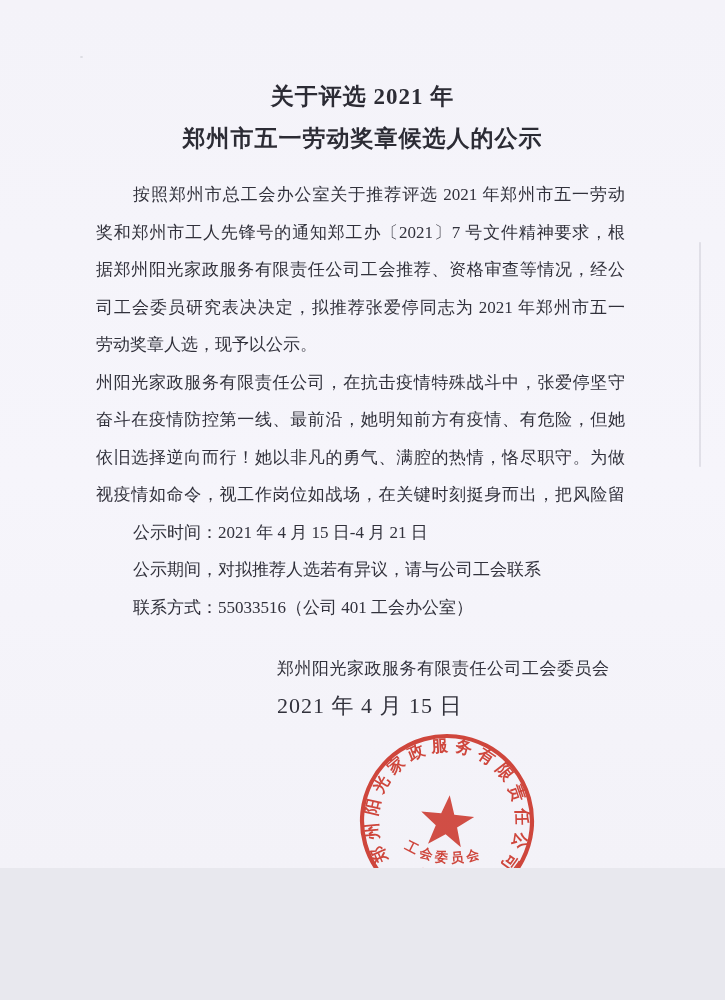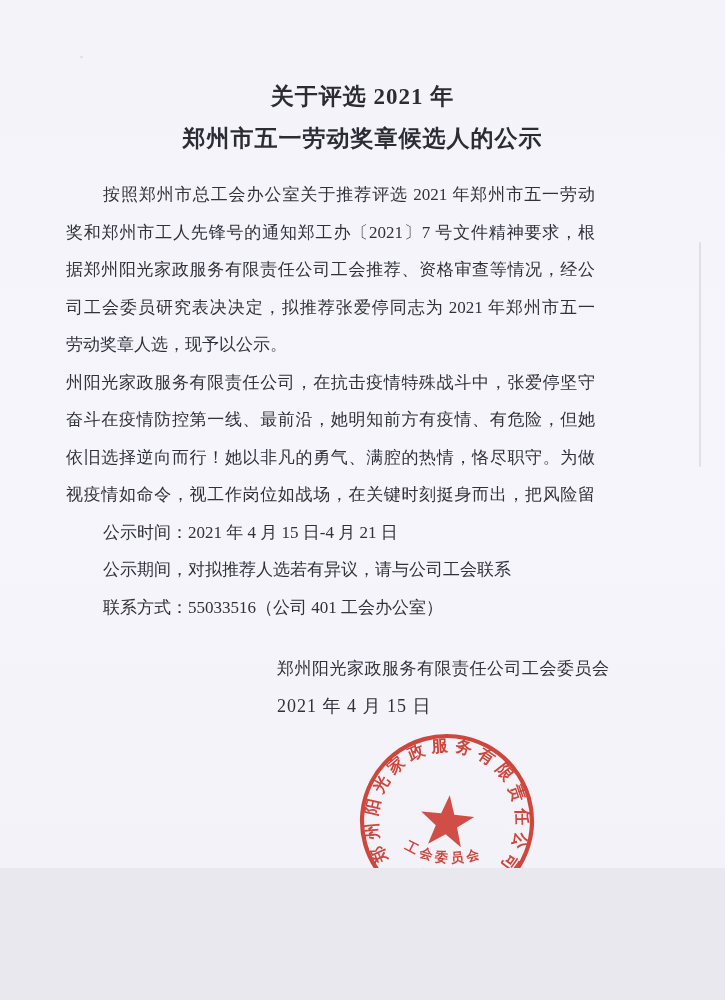--- a/index.html
+++ b/index.html
@@ -20,21 +20,21 @@
     text-align: center;
   }
   .title-line {
     font-size: 23px;
     font-weight: bold;
     line-height: 42px;
     letter-spacing: 1px;
     color: #2c2c35;
   }
   .body-block {
-    margin: 16px 98px 0 66px;
+    margin: 16px 98px 0 96px;
     width: 529px;
     font-size: 17px;
   }
   .line {
     line-height: 37.5px;
     height: 37.5px;
     white-space: nowrap;
     text-align: justify;
     text-align-last: justify;
     text-justify: inter-character;
@@ -56,21 +56,21 @@
     width: 340px;
     text-align: left;
   }
   .sig-line {
     font-size: 17px;
     line-height: 37px;
     letter-spacing: 0.5px;
     white-space: nowrap;
   }
   .date-line {
-    font-size: 18px;
+    font-size: 22px;
     line-height: 38px;
     letter-spacing: 1px;
   }
   .seal {
     position: absolute;
     left: 352px;
     top: 726px;
     width: 190px;
     height: 190px;
     mix-blend-mode: multiply;

